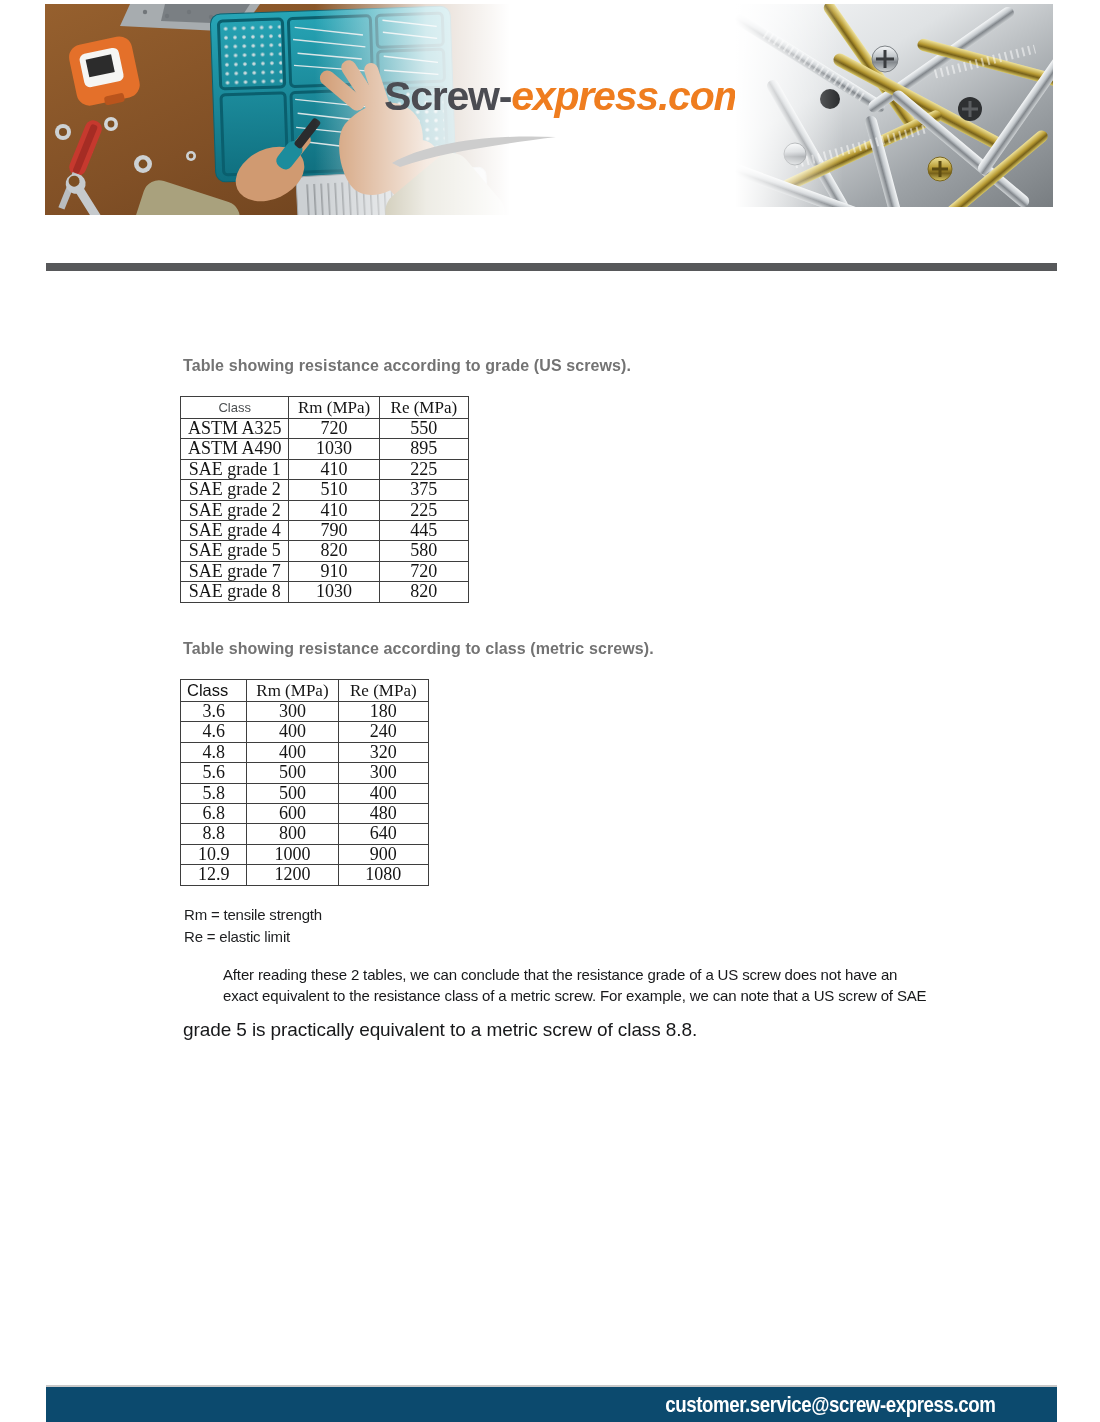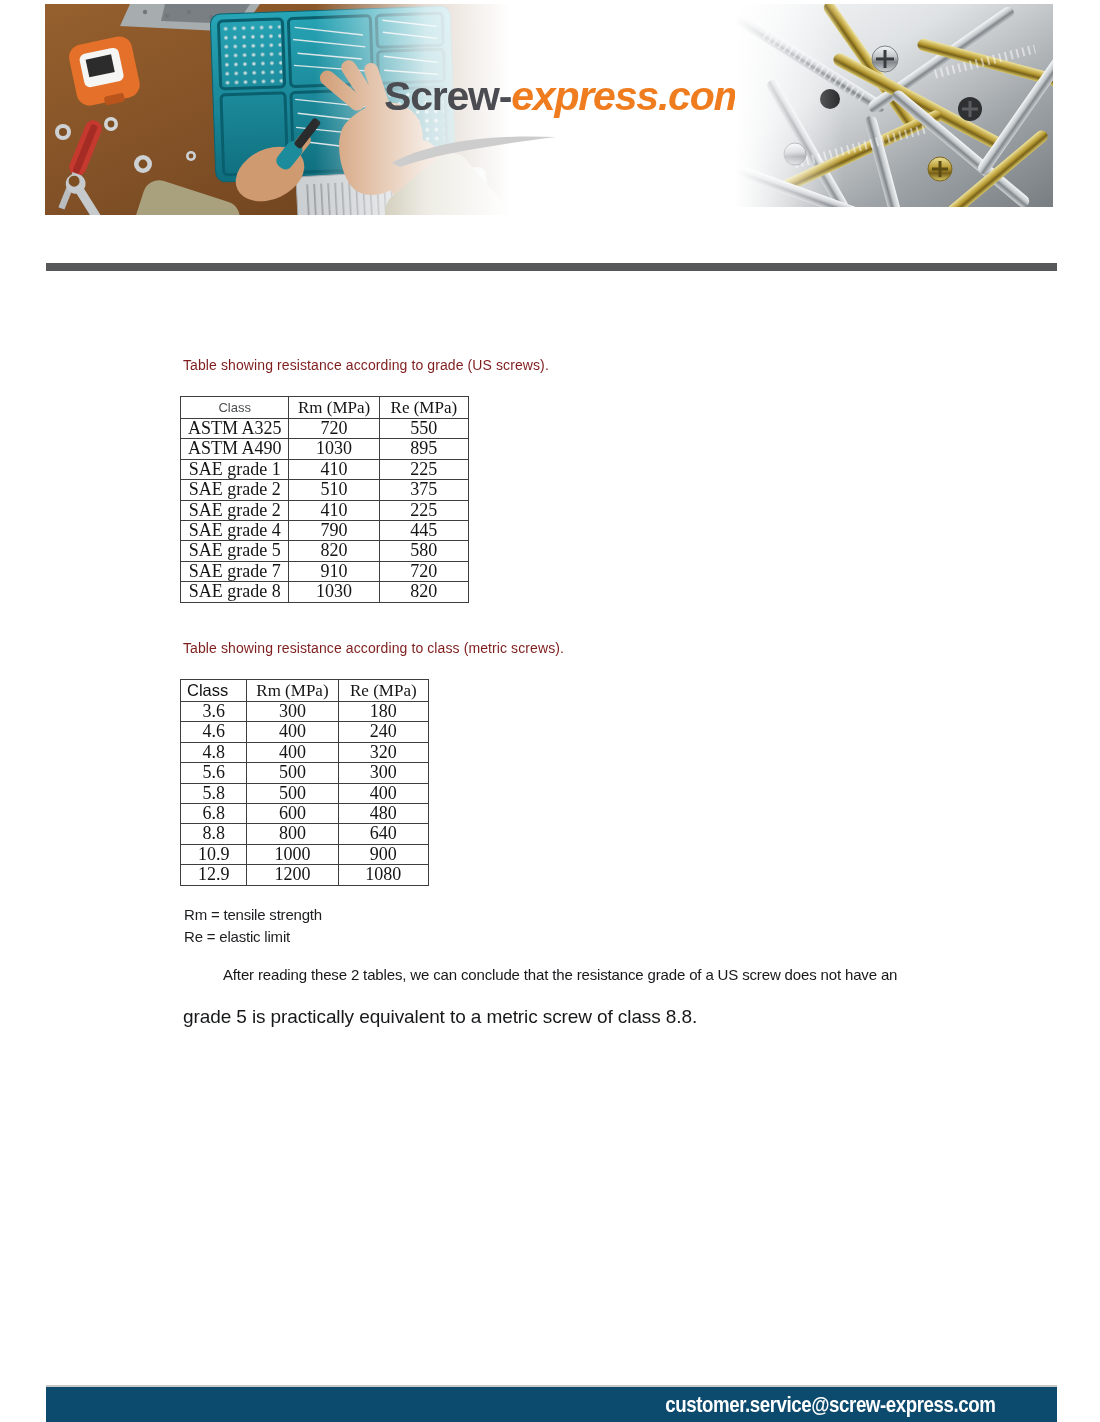--- a/index.html
+++ b/index.html
@@ -16,21 +16,21 @@
   .logo-suffix {color:#ef7d1f; font-style:italic;}
   .logo-swoosh {position:absolute; left:386px; top:131px;}
 
   .banner {position:absolute; left:46px; top:215px; width:1007px; height:48px;
            background:#e8782a; text-align:center;}
   .banner-title {display:inline-block; font-size:46px; font-weight:bold; color:#ffffff;
                  line-height:47px; transform:scaleX(.8); letter-spacing:-1px; white-space:nowrap;}
   .banner-underline {position:absolute; left:46px; top:263px; width:1011px; height:8px; background:#57585a;}
 
   
-  .intro {position:absolute; font-size:14px; color:#7f1d1d; letter-spacing:.1px;}
+  .intro {position:absolute; font-size:16px; color:#737373; letter-spacing:.1px;font-weight:bold;}
   #intro-us     {left:183px; top:357px;}
   #intro-metric {left:183px; top:640px;}
 
   
   table {position:absolute; border-collapse:collapse; table-layout:fixed;}
   th, td {border:1px solid #3e3e3e; padding:0; text-align:center;
           font-family:"Liberation Serif", serif; color:#141414; overflow:hidden;}
   td {font-size:18px; height:19.4px; line-height:19.4px;}
   th {font-weight:normal; font-size:17px; height:21px; line-height:21px;}
   #table-us     {left:180px; top:396px; width:289px;}
@@ -39,21 +39,21 @@
   .hdr-class-metric {font-family:"Liberation Sans", sans-serif; font-size:16.5px; color:#101010;
                      text-align:left; padding-left:6px;}
 
   
   .note {position:absolute; left:184px; font-size:15px; color:#1d1e20; letter-spacing:-0.2px;}
   #note-rm {top:906px;}
   #note-re {top:928px;}
 
   .conclusion {position:absolute; left:183px; top:965px; width:730px; color:#17181a;}
   .conclusion .l12 {font-size:15px; line-height:20.5px; letter-spacing:-0.15px; white-space:nowrap;margin-left:40px;}
-  .conclusion .l3  {font-size:19px; line-height:26px; margin-top:18px; letter-spacing:-0.1px; white-space:nowrap;}
+  .conclusion .l3  {font-size:19px; line-height:26px; margin-top:11px; letter-spacing:-0.1px; white-space:nowrap;}
 
   
   .footer-bar {position:absolute; left:46px; top:1385px; width:1011px; height:37px;
                background:#0c4a6e; border-top:2px solid #c9c9c9; box-sizing:border-box;}
   .footer-email {position:absolute; right:62px; top:50%;
                  transform:translateY(-50%) scaleX(.85); transform-origin:right center;
                  color:#ffffff; font-weight:bold; font-size:22px; letter-spacing:-0.5px; white-space:nowrap;}
 </style>
 </head>
 <body>
@@ -387,20 +387,21 @@
           <td>1080</td>
         </tr>
       </tbody>
   </table>
 
   <div class="note" id="note-rm">Rm = tensile strength</div>
   <div class="note" id="note-re">Re = elastic limit</div>
 
   <div class="conclusion">
     <div class="l12">After reading these 2 tables, we can conclude that the resistance grade of a US screw does not have an</div>
+    <div class="l12">exact equivalent to the resistance class of a metric screw. For example, we can note that a US screw of SAE</div>
     <div class="l3">grade 5 is practically equivalent to a metric screw of class 8.8.</div>
   </div>
 
   <div class="footer-bar">
     <span class="footer-email">customer.service@screw-express.com</span>
   </div>
 
 </div>
 
 </body></html>

